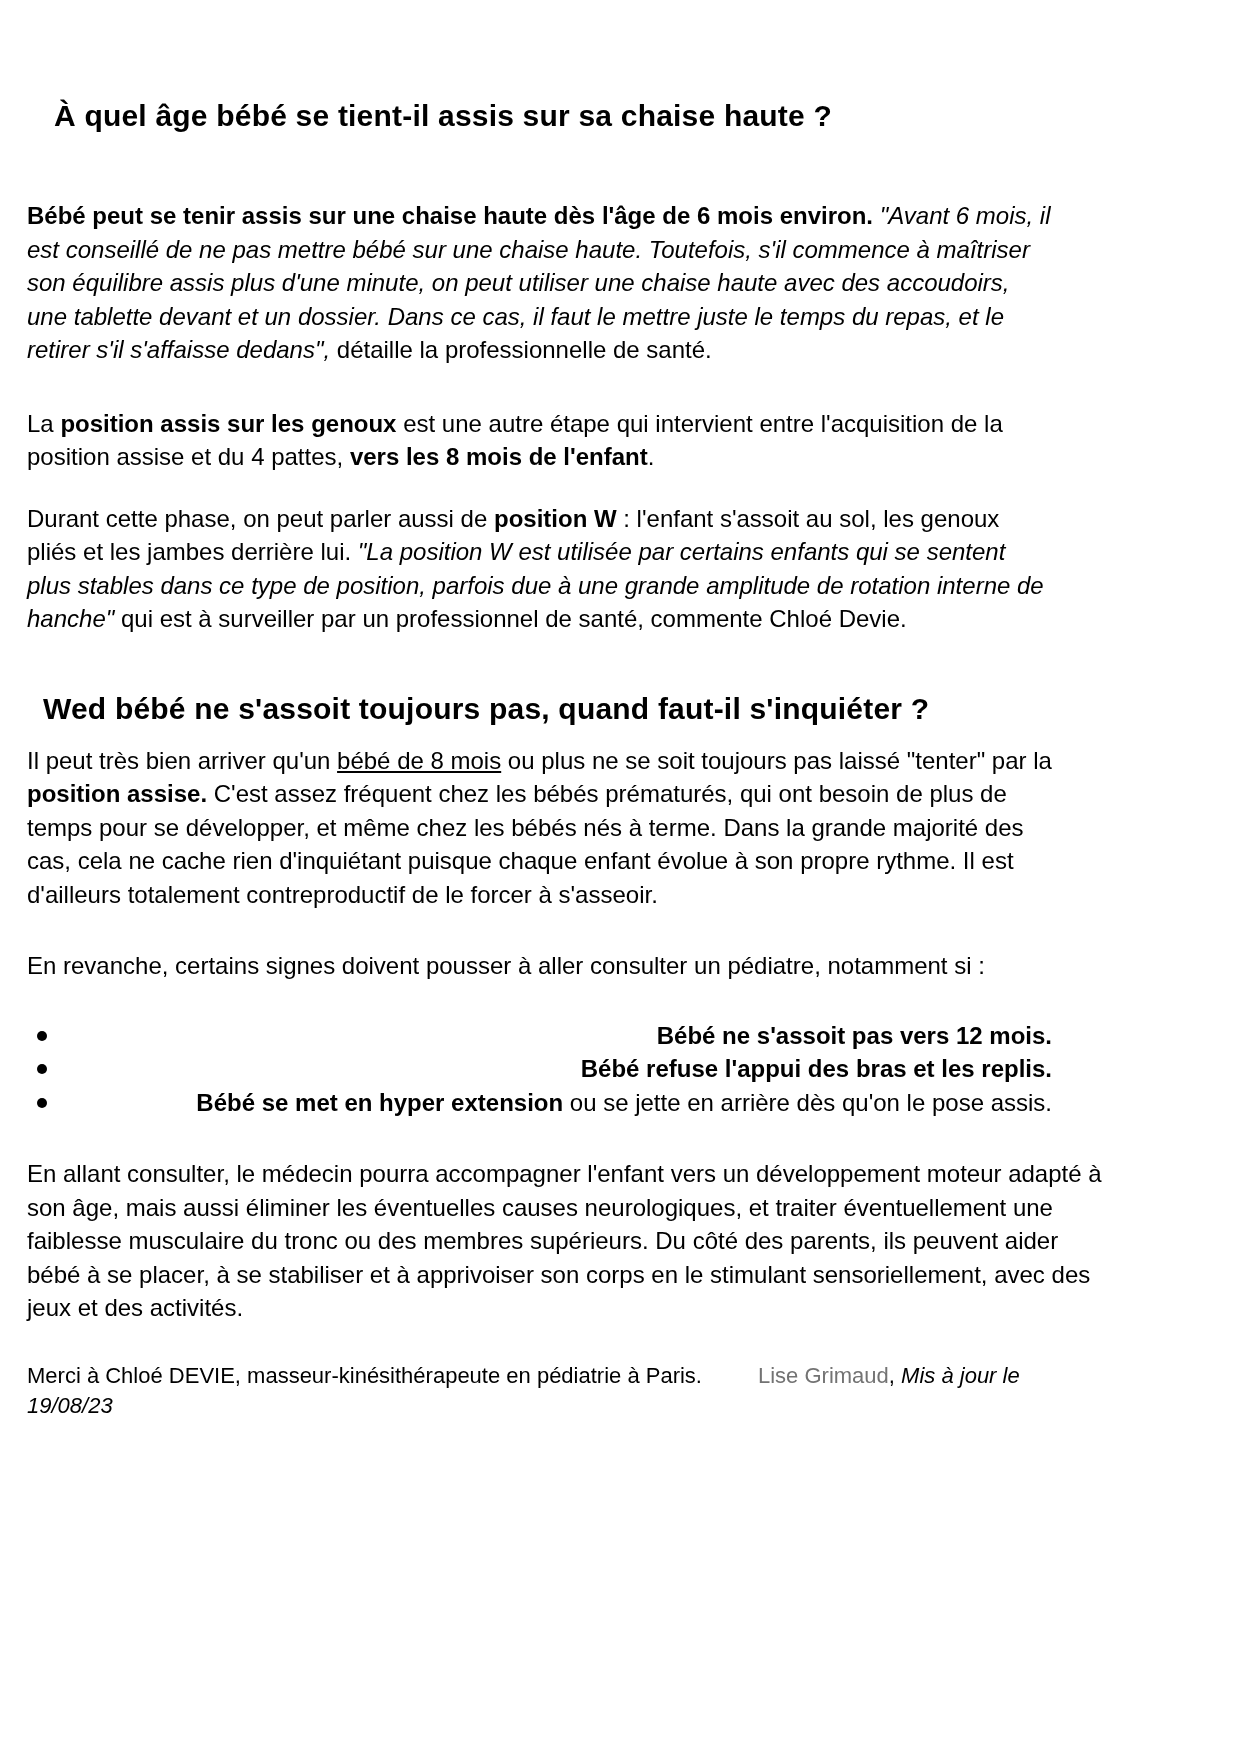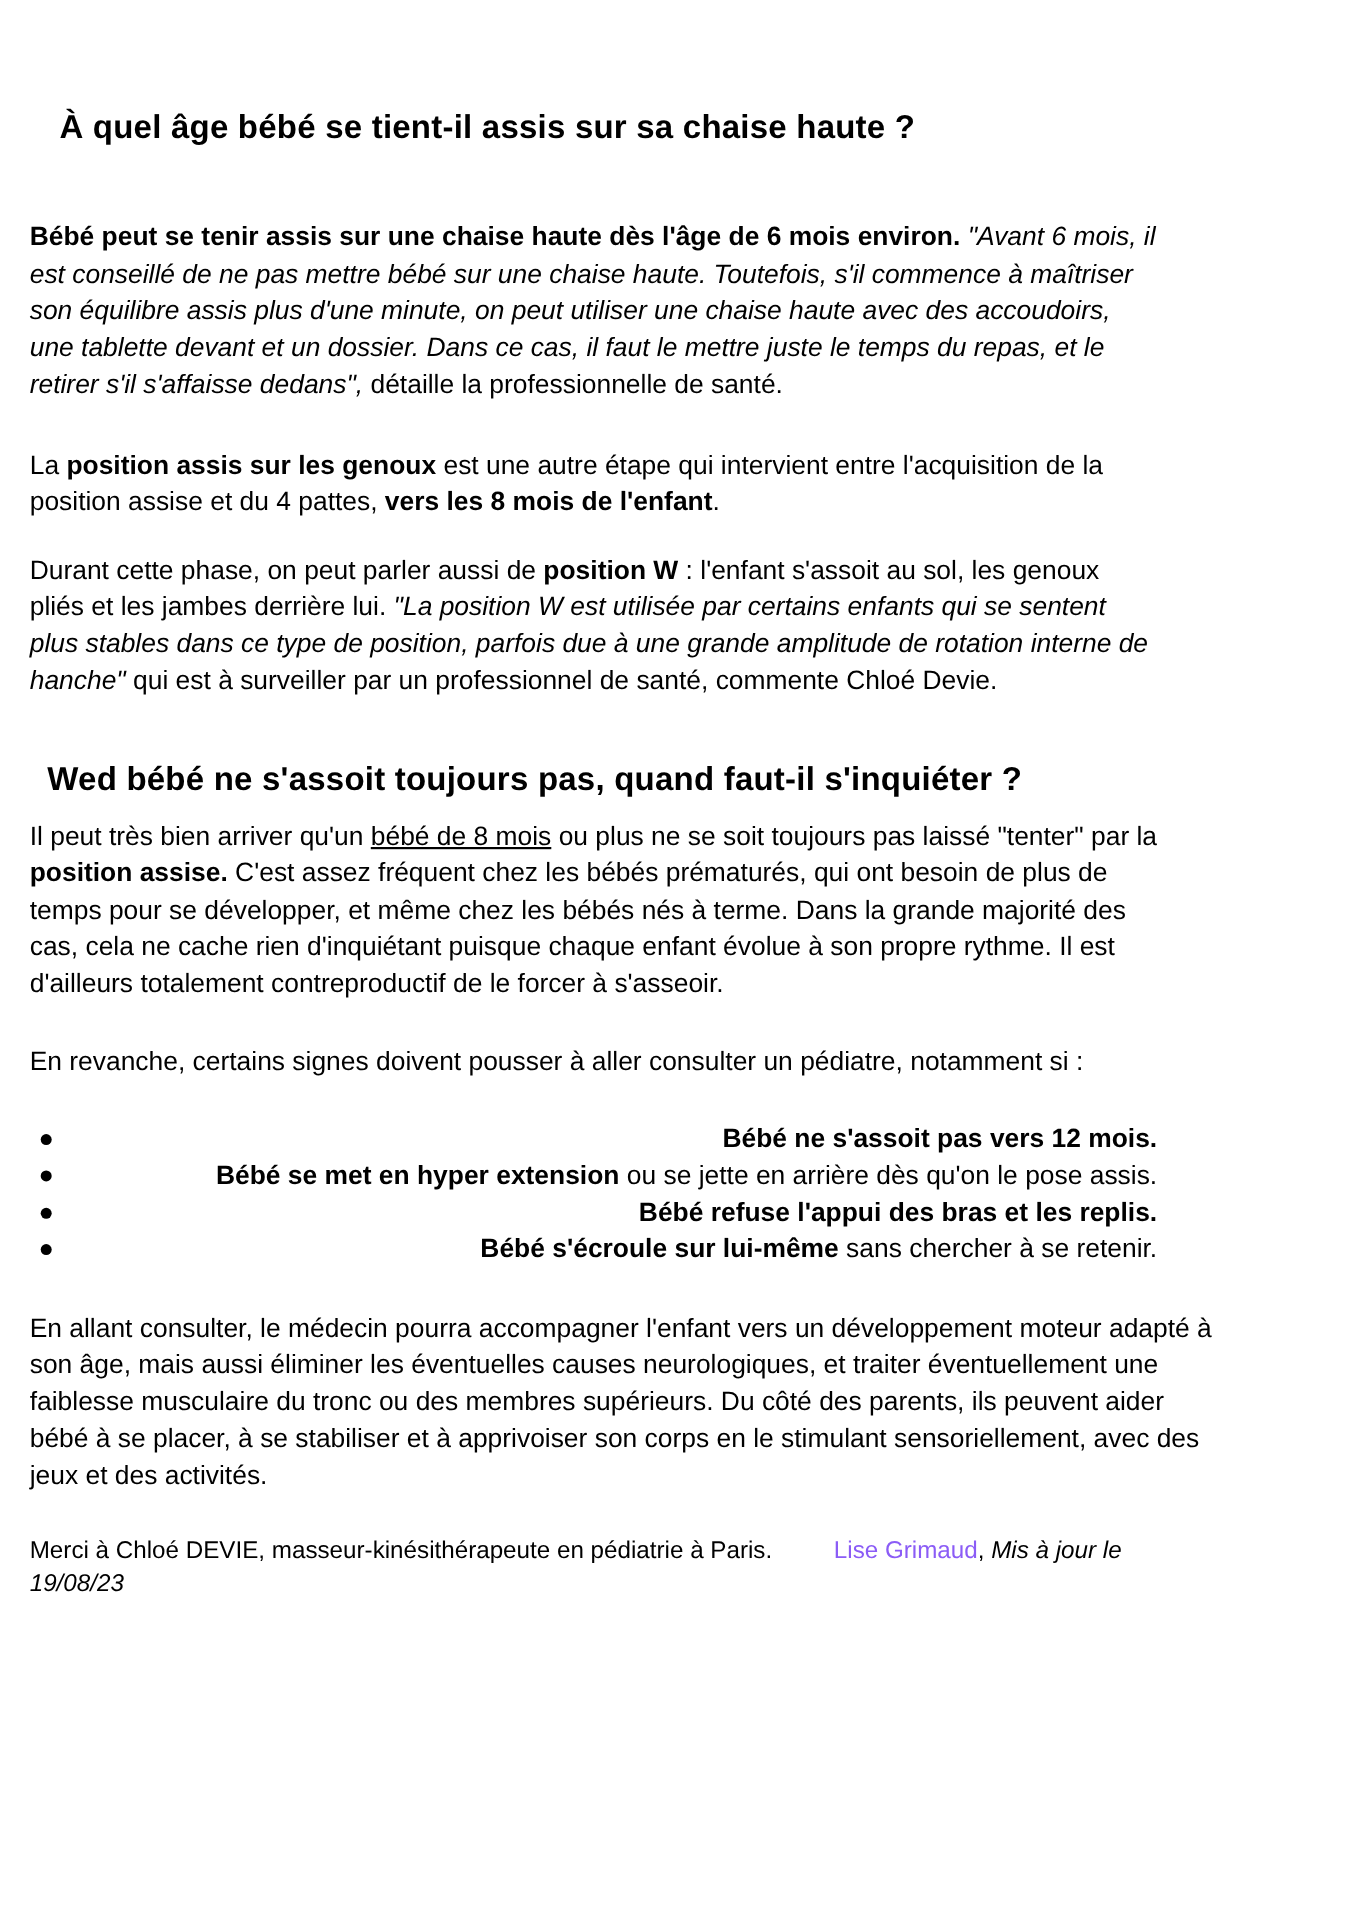--- a/index.html
+++ b/index.html
@@ -76,20 +76,19 @@
   <h1 data-name="article-title">À quel âge bébé se tient-il assis sur sa chaise haute ?</h1>
   <main data-name="article-body">
       <p data-name="intro-paragraph"><span class="b" data-name="text-run">Bébé peut se tenir assis sur une chaise haute dès l'âge de 6 mois environ. </span><span class="i" data-name="text-run">"Avant 6 mois, il est conseillé de ne pas mettre bébé sur une chaise haute. Toutefois, s'il commence à maîtriser son équilibre assis plus d'une minute, on peut utiliser une chaise haute avec des accoudoirs, une tablette devant et un dossier. Dans ce cas, il faut le mettre juste le temps du repas, et le retirer s'il s'affaisse dedans", </span><span data-name="text-run">détaille la professionnelle de santé.</span></p>
       <p data-name="genoux-paragraph"><span data-name="text-run">La </span><span class="b" data-name="text-run">position assis sur les genoux</span><span data-name="text-run"> est une autre étape qui intervient entre l'acquisition de la position assise et du 4 pattes, </span><span class="b" data-name="text-run">vers les 8 mois de l'enfant</span><span data-name="text-run">.</span></p>
       <p data-name="position-w-paragraph"><span data-name="text-run">Durant cette phase, on peut parler aussi de </span><span class="b" data-name="text-run">position W</span><span data-name="text-run"> : l'enfant s'assoit au sol, les genoux pliés et les jambes derrière lui. </span><span class="i" data-name="text-run">"La position W est utilisée par certains enfants qui se sentent plus stables dans ce type de position, parfois due à une grande amplitude de rotation interne de hanche" </span><span data-name="text-run">qui est à surveiller par un professionnel de santé, commente Chloé Devie.</span></p>
       <h2 data-name="heading-inquieter">Wed bébé ne s'assoit toujours pas, quand faut-il s'inquiéter ?</h2>
       <p data-name="inquieter-paragraph"><span data-name="text-run">Il peut très bien arriver qu'un </span><span class="u" data-name="link-bebe-8-mois">bébé de 8 mois</span><span data-name="text-run"> ou plus ne se soit toujours pas laissé "tenter" par la </span><span class="b" data-name="text-run">position assise.</span><span data-name="text-run"> C'est assez fréquent chez les bébés prématurés, qui ont besoin de plus de temps pour se développer, et même chez les bébés nés à terme. Dans la grande majorité des cas, cela ne cache rien d'inquiétant puisque chaque enfant évolue à son propre rythme. Il est d'ailleurs totalement contreproductif de le forcer à s'asseoir.</span></p>
       <p data-name="consulter-intro-paragraph"><span data-name="text-run">En revanche, certains signes doivent pousser à aller consulter un pédiatre, notamment si :</span></p>
       <ul data-name="warning-signs-list">
         <li data-name="list-item"><span class="b" data-name="text-run">Bébé ne s'assoit pas vers 12 mois.</span></li>
+        <li data-name="list-item"><span class="b" data-name="text-run">Bébé refuse l'appui des bras et les replis.</span></li>
         <li data-name="list-item"><span class="b" data-name="text-run">Bébé se met en hyper extension</span><span data-name="text-run"> ou se jette en arrière dès qu'on le pose assis.</span></li>
-        <li data-name="list-item"><span class="b" data-name="text-run">Bébé refuse l'appui des bras et les replis.</span></li>
-        <li data-name="list-item"><span class="b" data-name="text-run">Bébé s'écroule sur lui-même</span><span data-name="text-run"> sans chercher à se retenir.</span></li>
       </ul>
       <p data-name="consulter-outro-paragraph"><span data-name="text-run">En allant consulter, le médecin pourra accompagner l'enfant vers un développement moteur adapté à son âge, mais aussi éliminer les éventuelles causes neurologiques, et traiter éventuellement une faiblesse musculaire du tronc ou des membres supérieurs. Du côté des parents, ils peuvent aider bébé à se placer, à se stabiliser et à apprivoiser son corps en le stimulant sensoriellement, avec des jeux et des activités.</span></p>
-      <p data-name="article-footer"><span data-name="credits-text">Merci à Chloé DEVIE, masseur-kinésithérapeute en pédiatrie à Paris.</span><span class="gap" data-name="tab-gap"></span><span data-name="author-name" style="color: #8b5cf6; text-align: center;">Lise Grimaud</span><span data-name="separator">, </span><span class="i" data-name="updated-date">Mis à jour le 19/08/23</span></p>
+      <p data-name="article-footer"><span data-name="credits-text">Merci à Chloé DEVIE, masseur-kinésithérapeute en pédiatrie à Paris.</span><span class="gap" data-name="tab-gap"></span><span data-name="author-name" style="color: #737373; text-align: center;">Lise Grimaud</span><span data-name="separator">, </span><span class="i" data-name="updated-date">Mis à jour le 19/08/23</span></p>
     </main>
 </div>
 
 </body></html>

